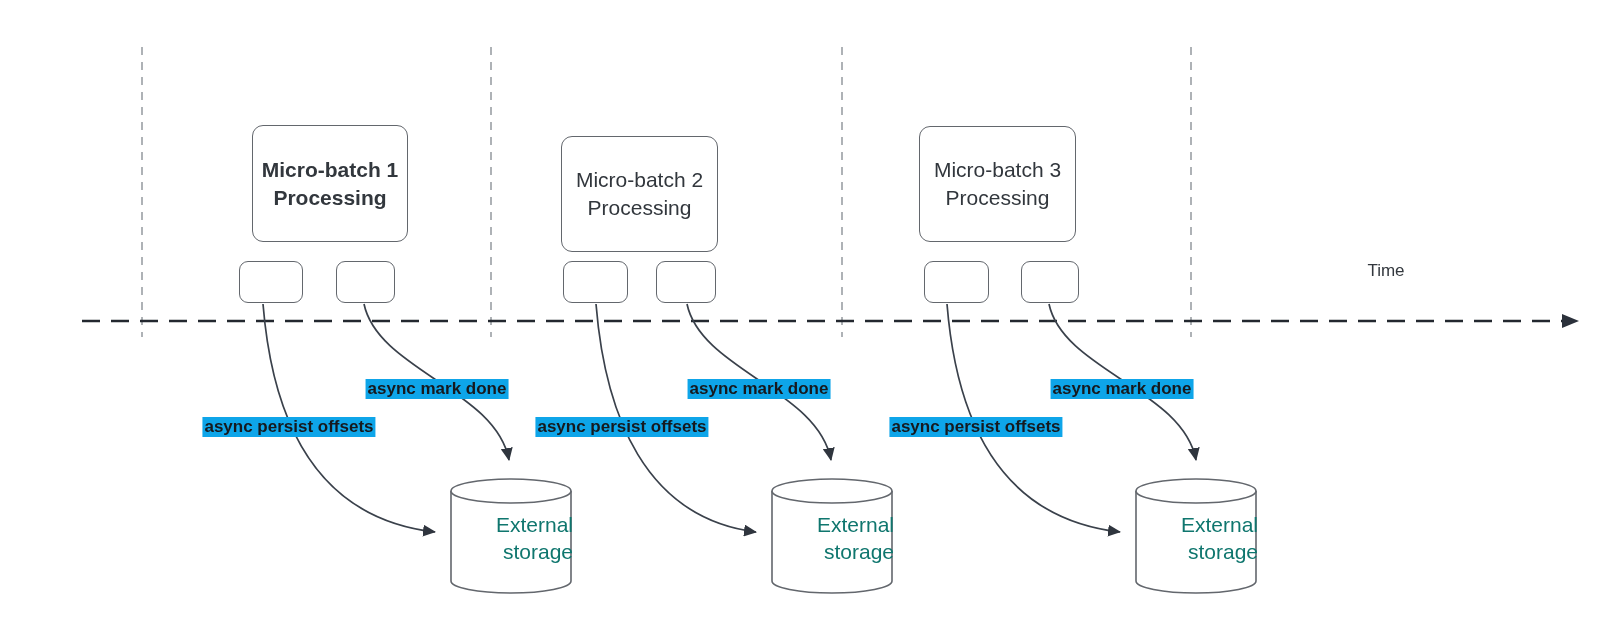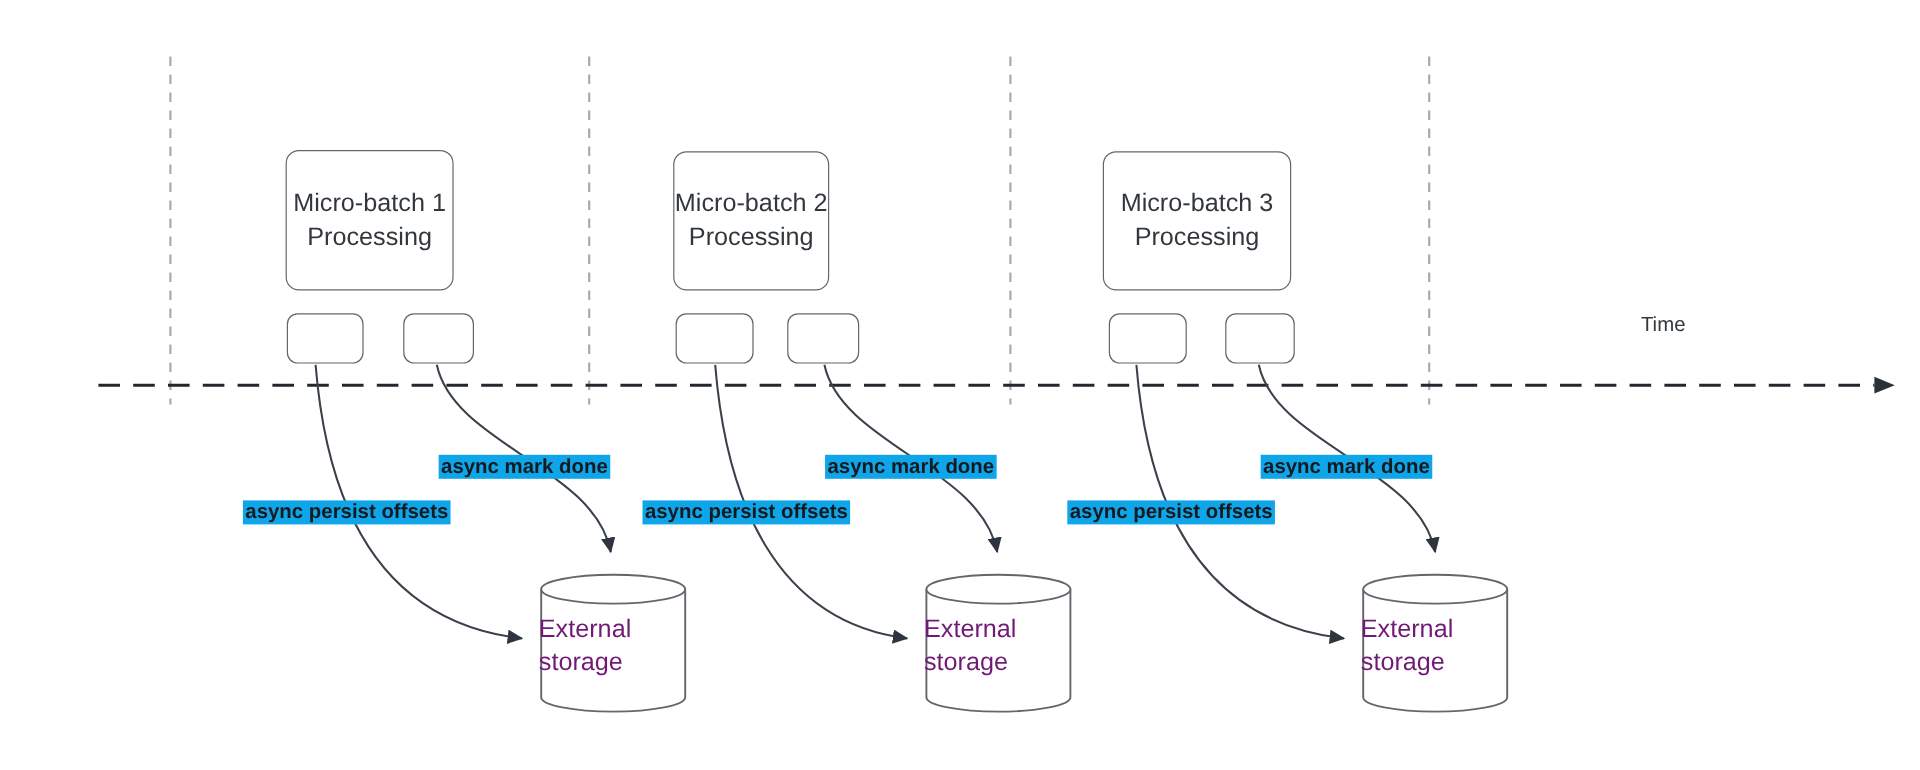--- a/index.html
+++ b/index.html
@@ -40,24 +40,24 @@
     box-sizing: border-box;
     background: #ffffff;
     border: 1.6px solid #63676d;
     border-radius: 9px;
     height: 42px;
     top: 261px;
   }
   .storage-text {
     position: absolute;
     width: 124px;
-    text-align: left;
+    text-align: right;
     font-size: 21px;
     line-height: 27px;
-    color: #701a75;
+    color: #0f766e;
     top: 511px;
   }
   .lbl {
     position: absolute;
     transform: translate(-50%, -50%);
     font-size: 17px;
     font-weight: bold;
     color: #16191e;
     white-space: nowrap;
     background: #0ea5e9;
@@ -113,25 +113,25 @@
         <path d="M 772 491 V 581 A 60 12 0 0 0 892 581 V 491"></path>
         <ellipse cx="832" cy="491" rx="60" ry="12"></ellipse>
       </g>
       <g>
         <path d="M 1136 491 V 581 A 60 12 0 0 0 1256 581 V 491"></path>
         <ellipse cx="1196" cy="491" rx="60" ry="12"></ellipse>
       </g>
     </g>
   </svg>
 
-  <div class="mbox" style="left:238px; top:125px; width:140px; height:117px;">
+  <div class="mbox" style="left:252px; top:125px; width:156px; height:117px;font-weight:bold;">
     <span>Micro-batch 1</span>
     <span>Processing</span>
   </div>
-  <div class="mbox" style="left:561px; top:126px; width:130px; height:116px;">
+  <div class="mbox" style="left:561px; top:136px; width:157px; height:116px;">
     <span>Micro-batch 2</span>
     <span>Processing</span>
   </div>
   <div class="mbox" style="left:919px; top:126px; width:157px; height:116px;">
     <span>Micro-batch 3</span>
     <span>Processing</span>
   </div>
 
   <div class="sbox" style="left:239px; width:64px;"></div>
   <div class="sbox" style="left:336px; width:59px;"></div>

